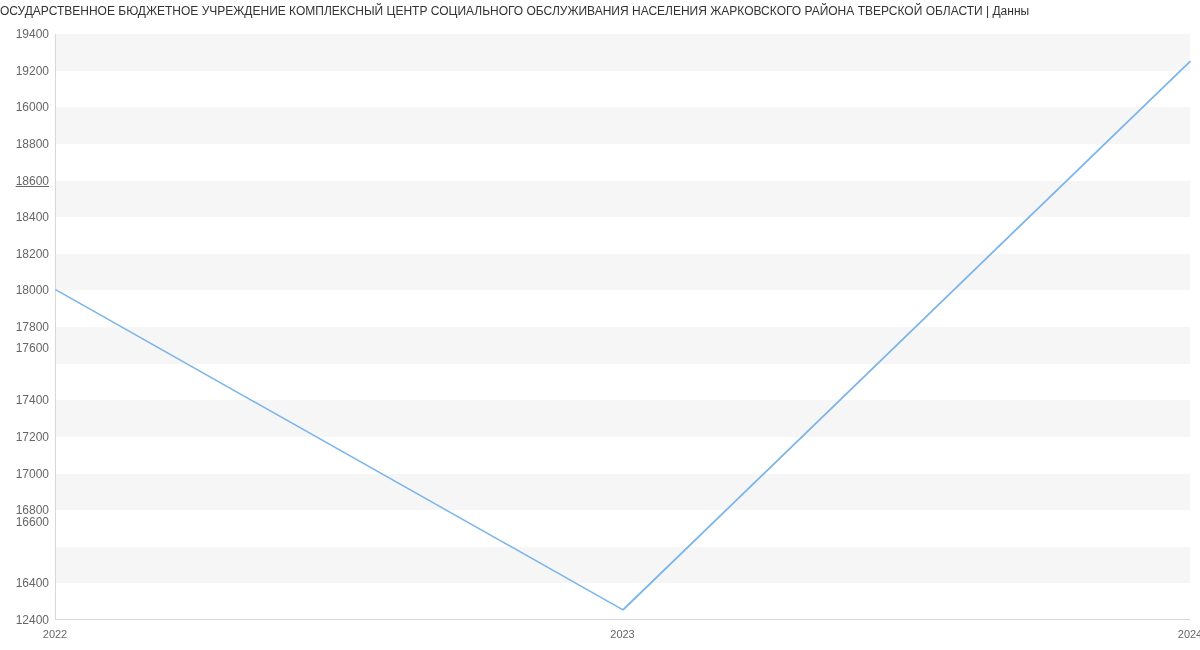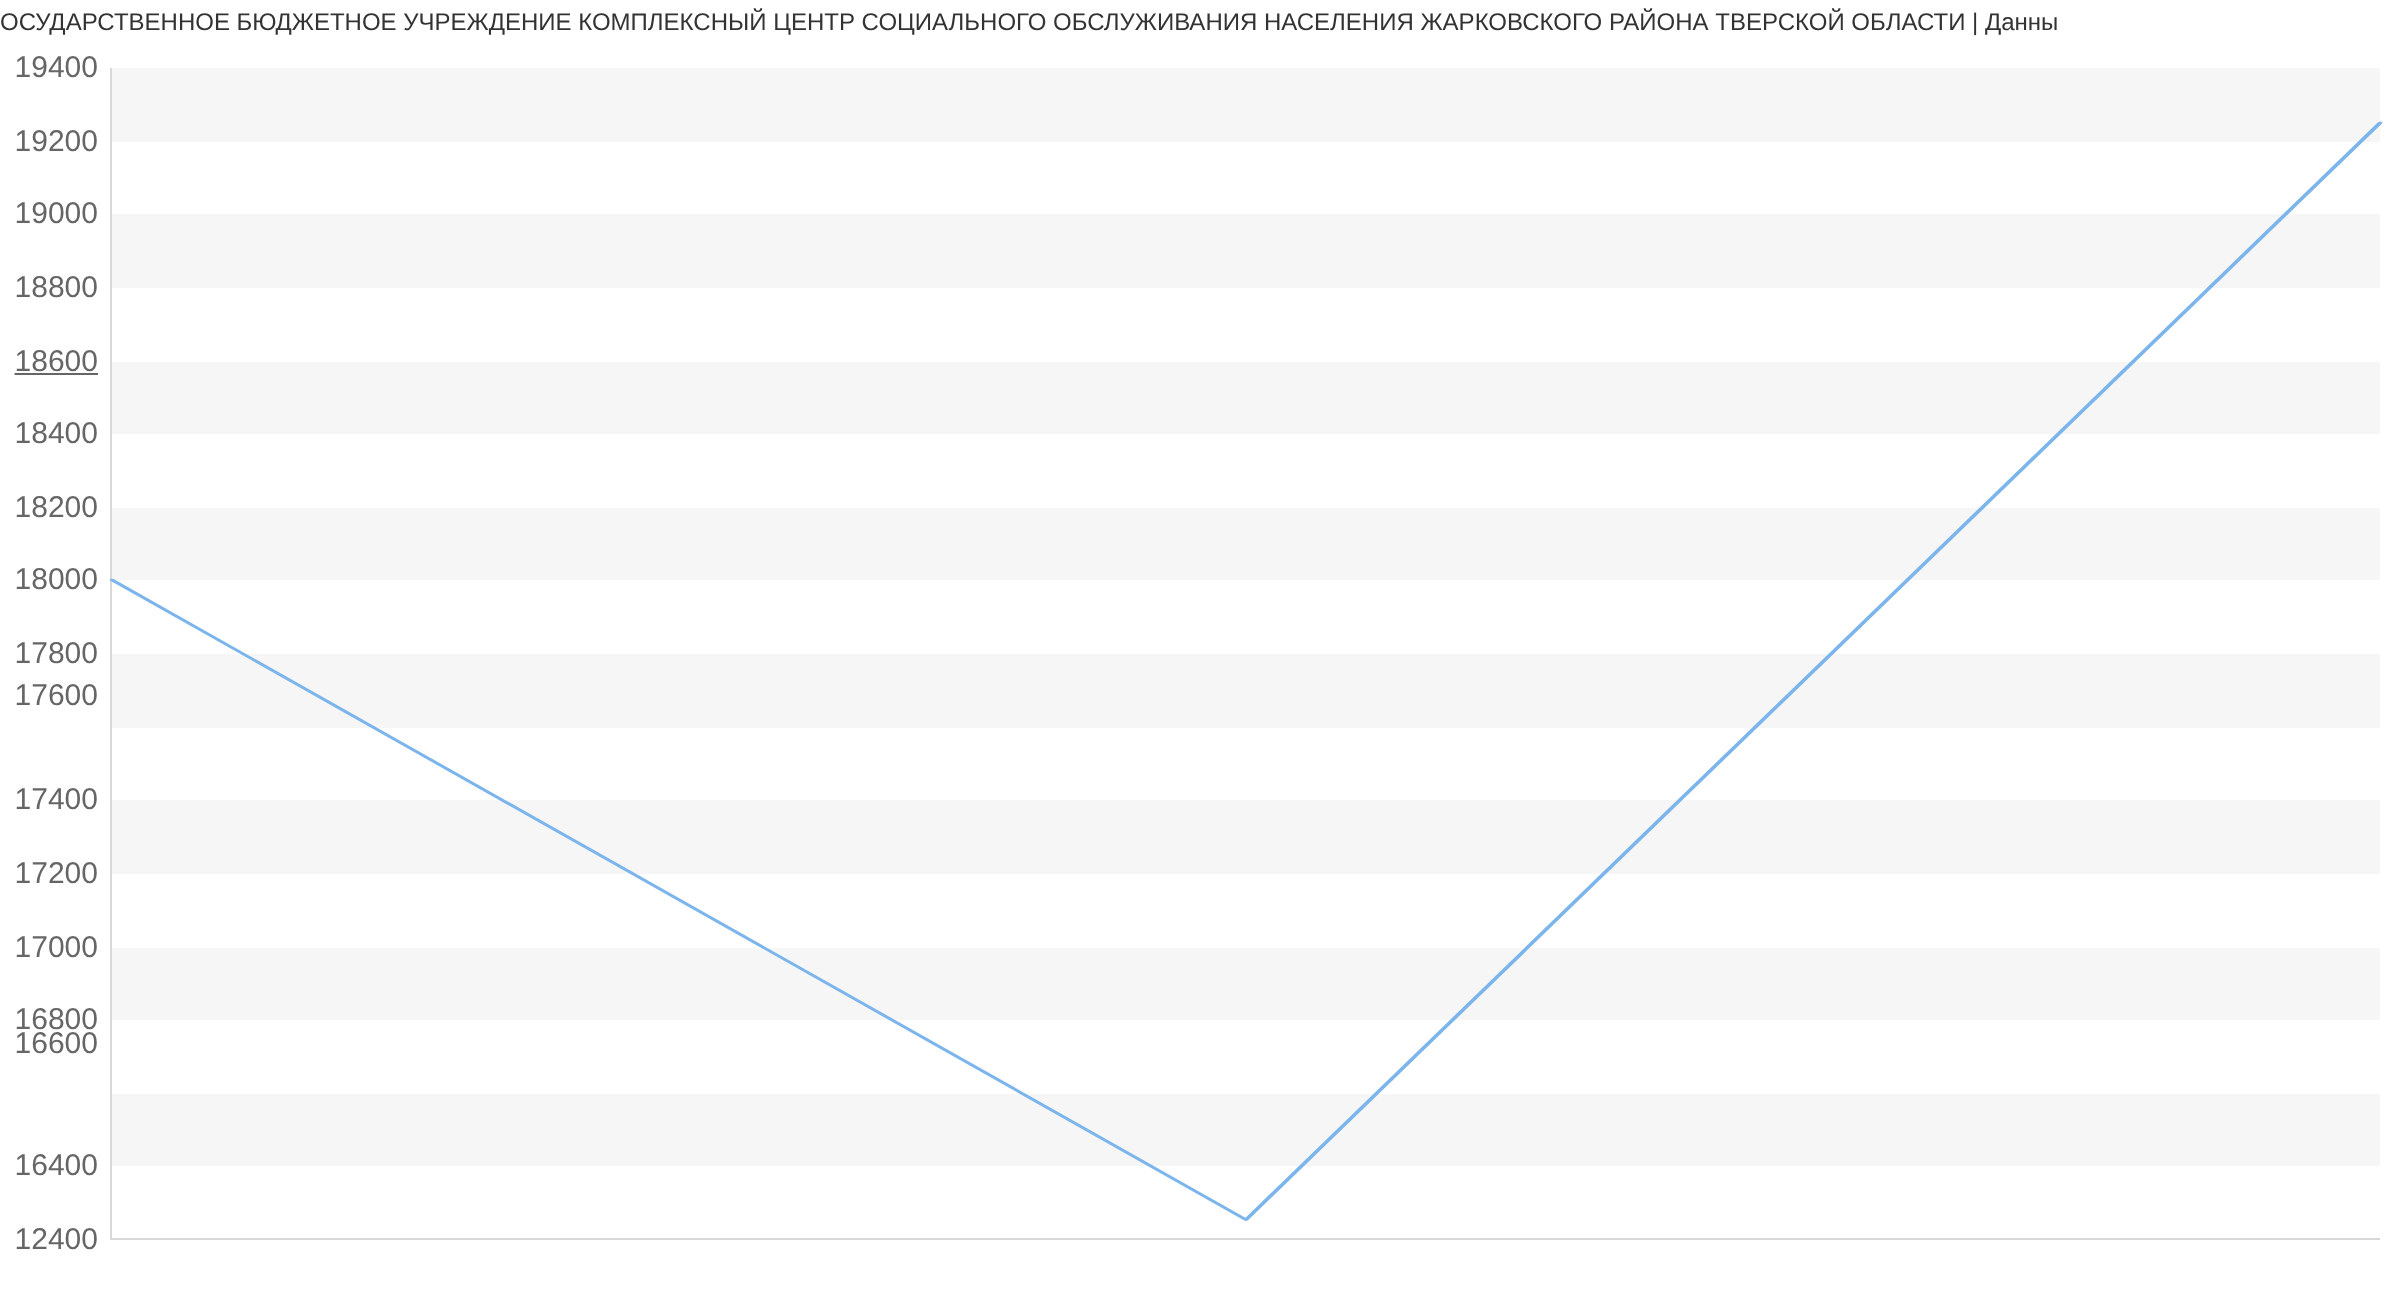--- a/index.html
+++ b/index.html
@@ -27,21 +27,21 @@
   .yaxis {
     position: absolute;
     left: 0;
     top: 0;
     width: 55px;
     height: 100%;
   }
   .ylabel {
     position: absolute;
     right: 6px;
-    font-size: 15px;
+    font-size: 12px;
     color: #666666;
     transform: translateY(-50%);
     white-space: nowrap;
   }
   .xaxis {
     position: absolute;
     left: 55px;
     right: 10px;
     bottom: 0;
     height: 20px;
@@ -101,30 +101,35 @@
       <div class="ylabel" style="top: 449.5px;">17000</div>
       <div class="ylabel" style="top: 412.875px;">17200</div>
       <div class="ylabel" style="top: 376.25px;">17400</div>
       <div class="ylabel" style="top: 324px;">17600</div>
       <div class="ylabel" style="top: 303px;">17800</div>
       <div class="ylabel" style="top: 266.375px;">18000</div>
       <div class="ylabel" style="top: 229.75px; margin-left: 19px;">18200</div>
       <div class="ylabel" style="top: 193.125px;">18400</div>
       <div class="ylabel" style="top: 156.5px; text-decoration: underline;">18600</div>
       <div class="ylabel" style="top: 119.875px;">18800</div>
-      <div class="ylabel" style="top: 83.25px;">19000</div>
+      <div class="ylabel" style="top: 83.25px;">16000</div>
       <div class="ylabel" style="top: 46.625px;">19200</div>
       <div class="ylabel" style="top: 10px;">19400</div>
     </div>
   <div class="plot-area" id="plotarea">
       <div class="band" style="top: 512.75px; height: 36.625px;"></div>
       <div class="band" style="top: 439.5px; height: 36.625px;"></div>
       <div class="band" style="top: 366.25px; height: 36.625px;"></div>
       <div class="band" style="top: 293px; height: 36.625px;"></div>
       <div class="band" style="top: 219.75px; height: 36.625px;"></div>
       <div class="band" style="top: 146.5px; height: 36.625px;"></div>
       <div class="band" style="top: 73.25px; height: 36.625px;"></div>
       <div class="band" style="top: 0px; height: 36.625px;"></div>
     <svg class="line" preserveAspectRatio="none" viewBox="0 0 1000 1000">
       <path id="linepath" d="M0.00 437.50 L500.00 984.38 L1000.00 46.88"></path>
     </svg>
   </div>
+  <div class="xaxis" id="xaxis">
+      <div class="xlabel" style="left: 0px;">2022</div>
+      <div class="xlabel" style="left: 567.5px;">2023</div>
+      <div class="xlabel" style="left: 1135px;">2024</div>
+    </div>
 </div>
 
 </body></html>

